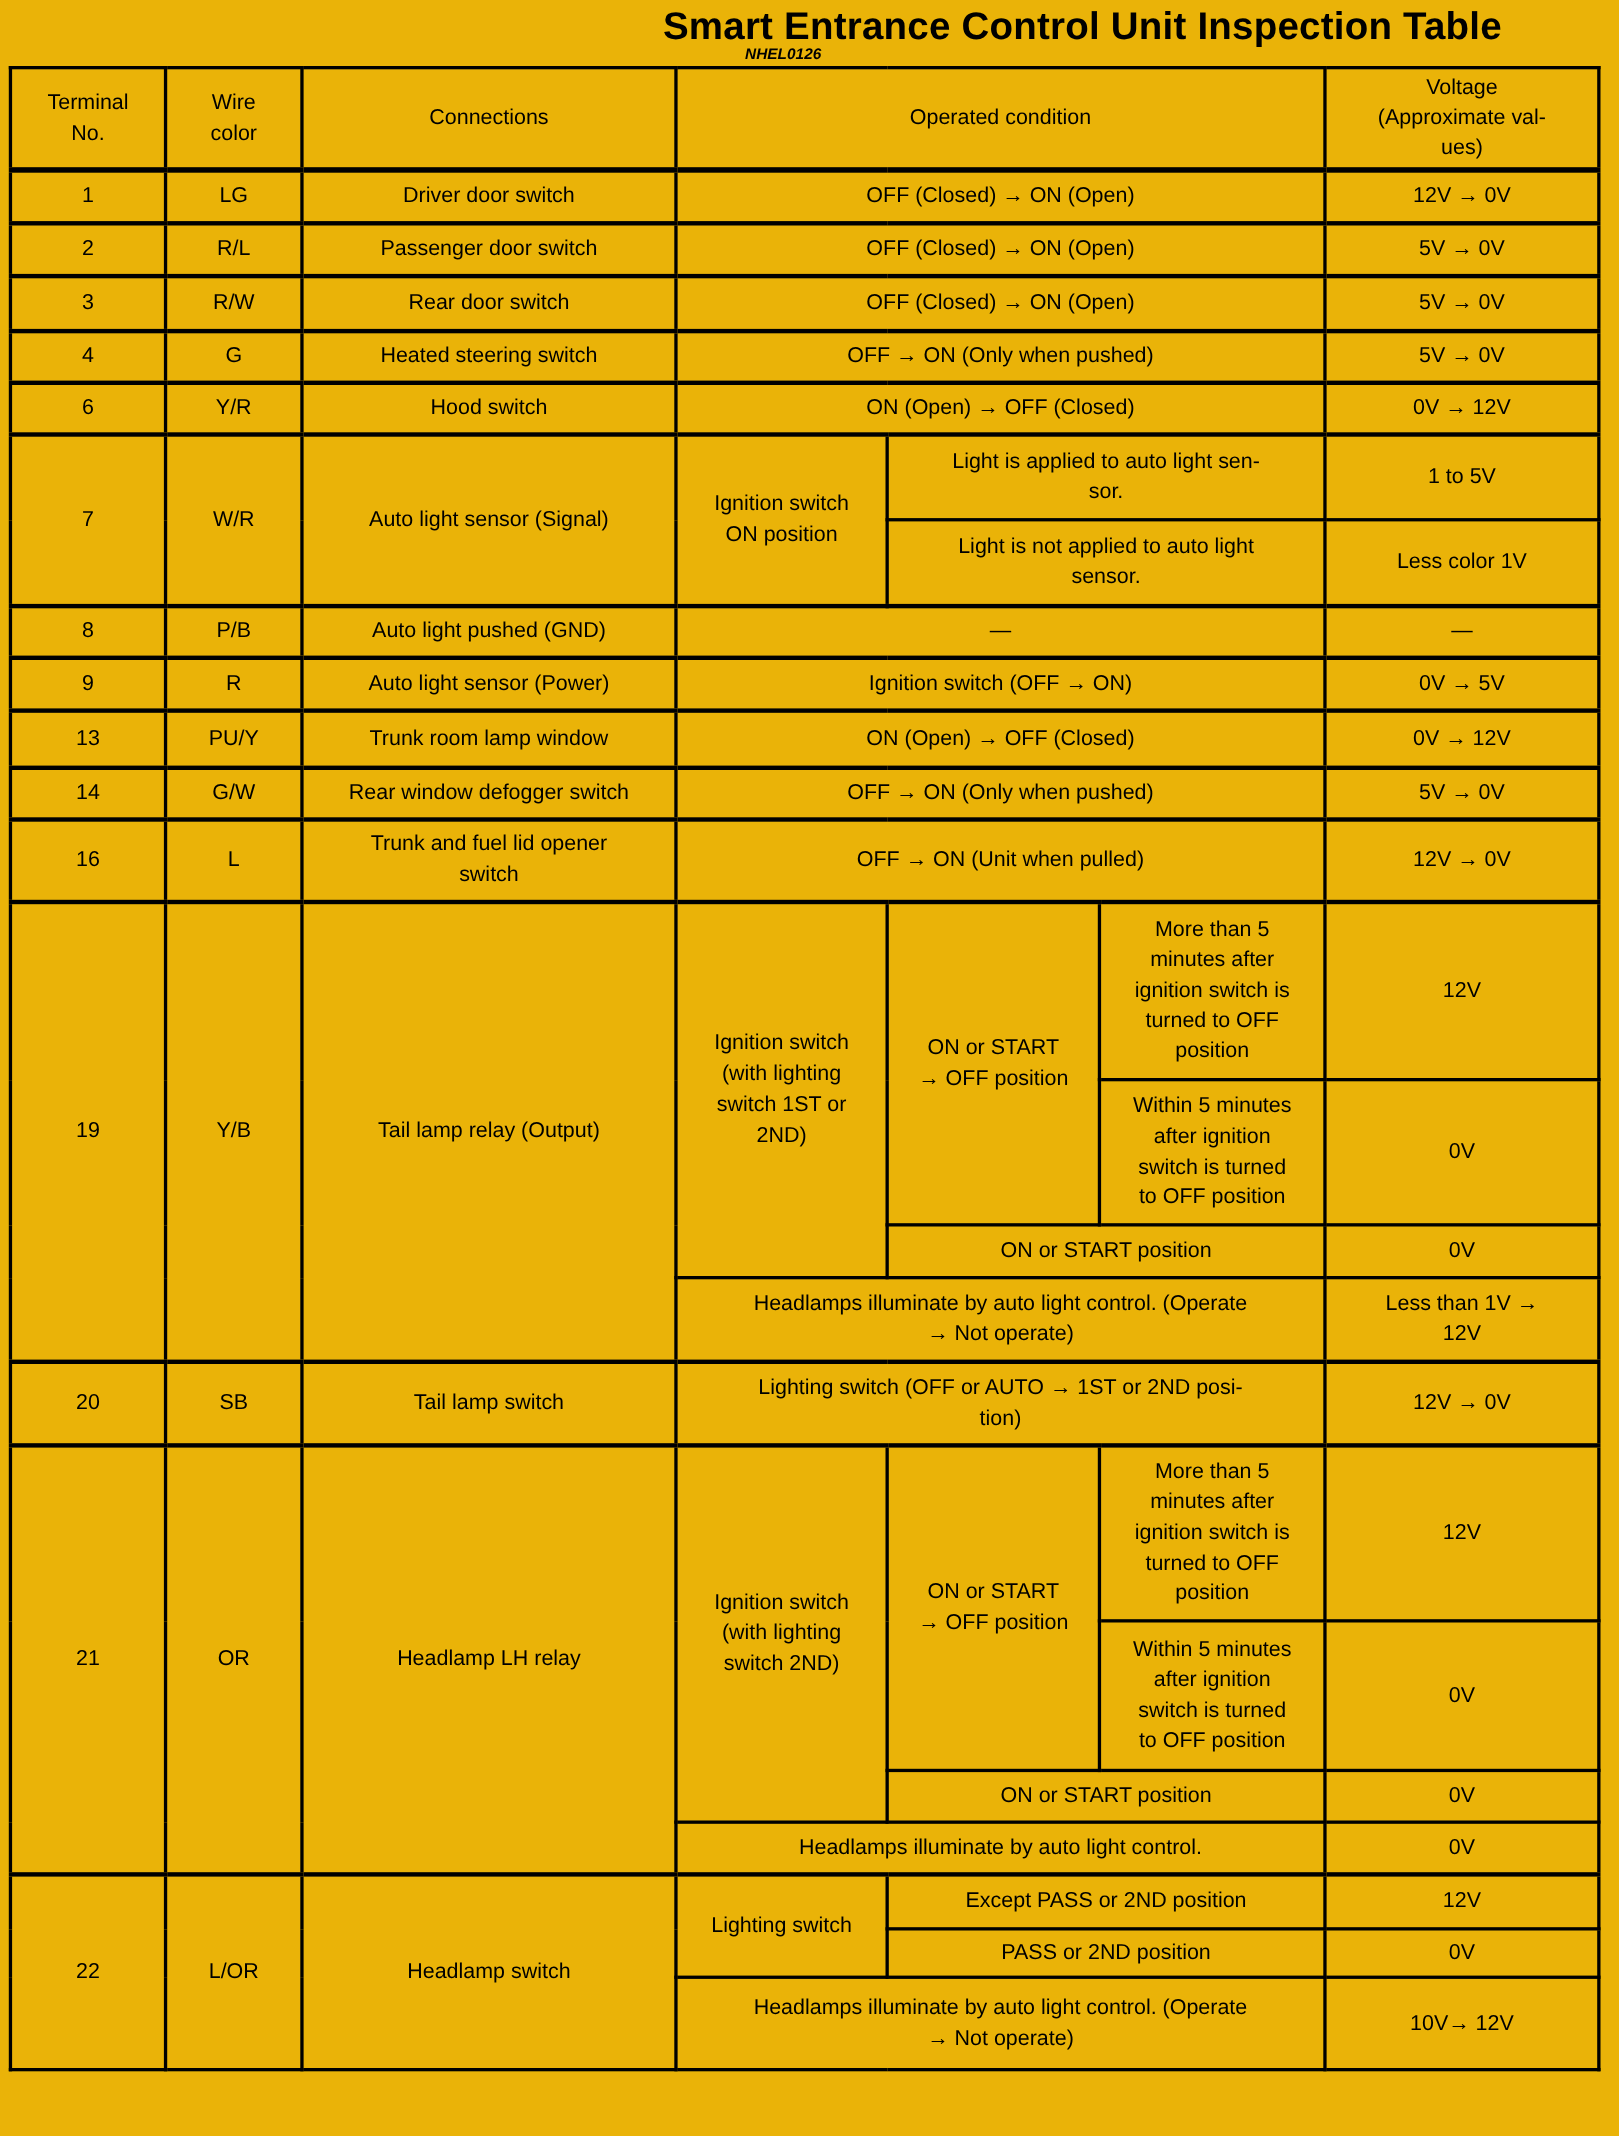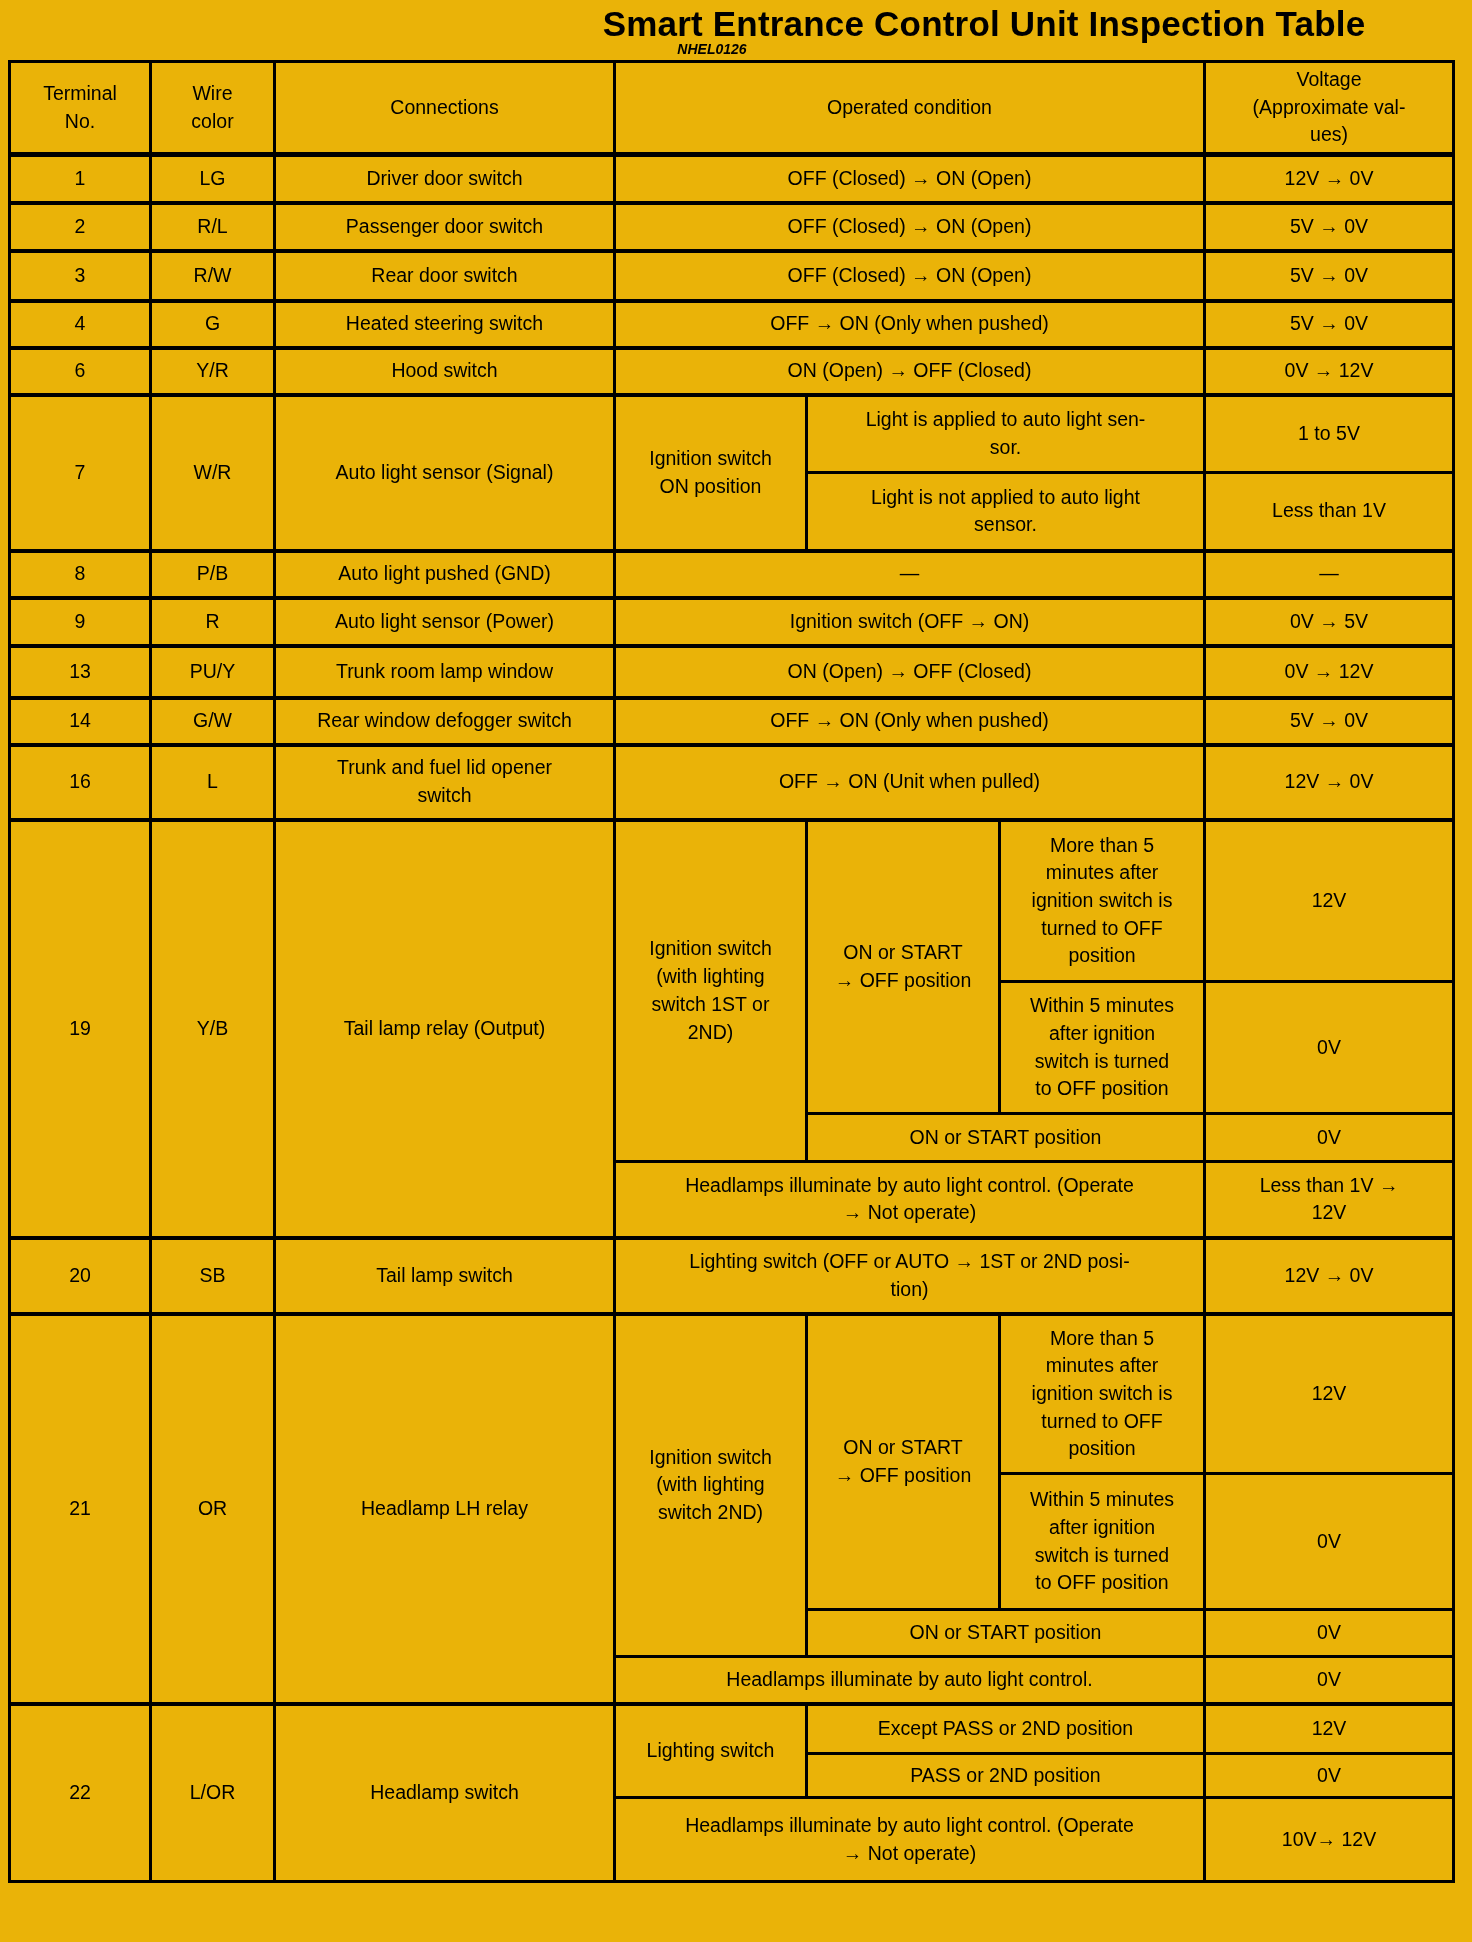--- a/index.html
+++ b/index.html
@@ -132,21 +132,21 @@
         <td class="l" rowspan="2">Auto light sensor (Signal)</td>
         <td class="l" rowspan="2">Ignition switch
 ON position</td>
         <td class="l" colspan="2">Light is applied to auto light sen-
 sor.</td>
         <td class="c">1 to 5V</td>
       </tr>
       <tr style="height:78px">
         <td class="l" colspan="2">Light is not applied to auto light
 sensor.</td>
-        <td class="c">Less than 1V</td>
+        <td class="c">Less color 1V</td>
       </tr>
 
       <tr class="mr" style="height:47px">
         <td class="c">8</td>
         <td class="c">P/B</td>
         <td class="l">Auto light pushed (GND)</td>
         <td class="c" colspan="3">—</td>
         <td class="c">—</td>
       </tr>
 

